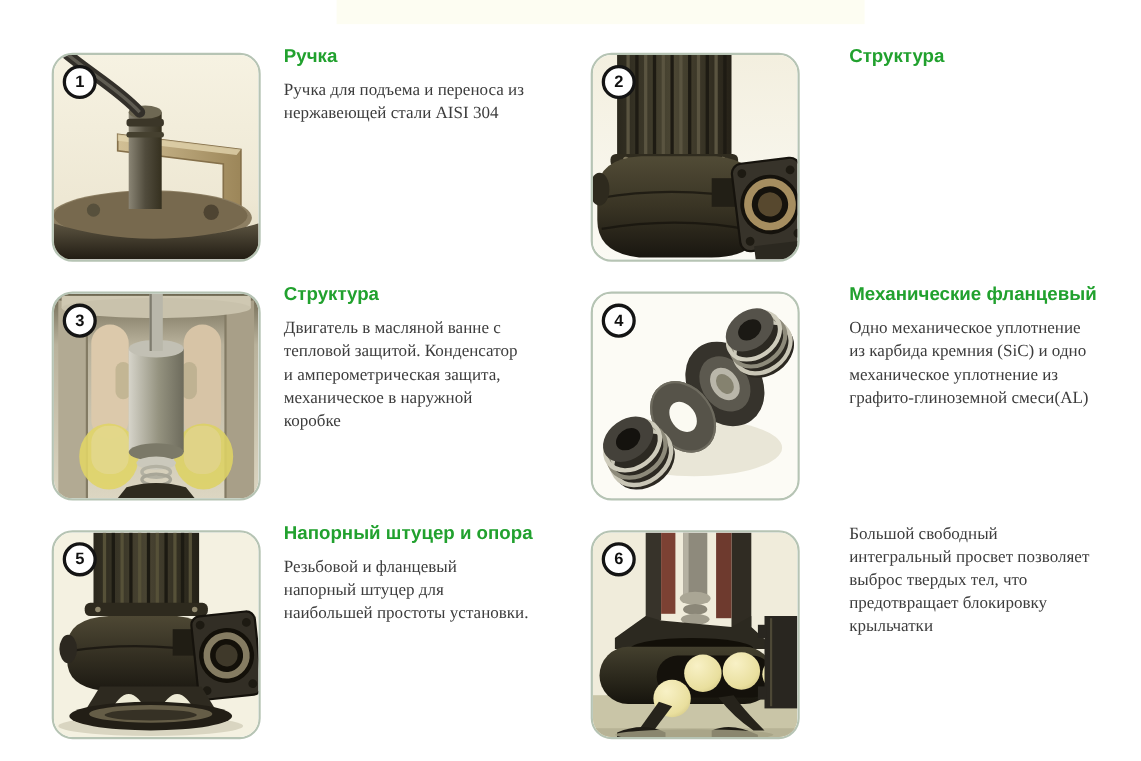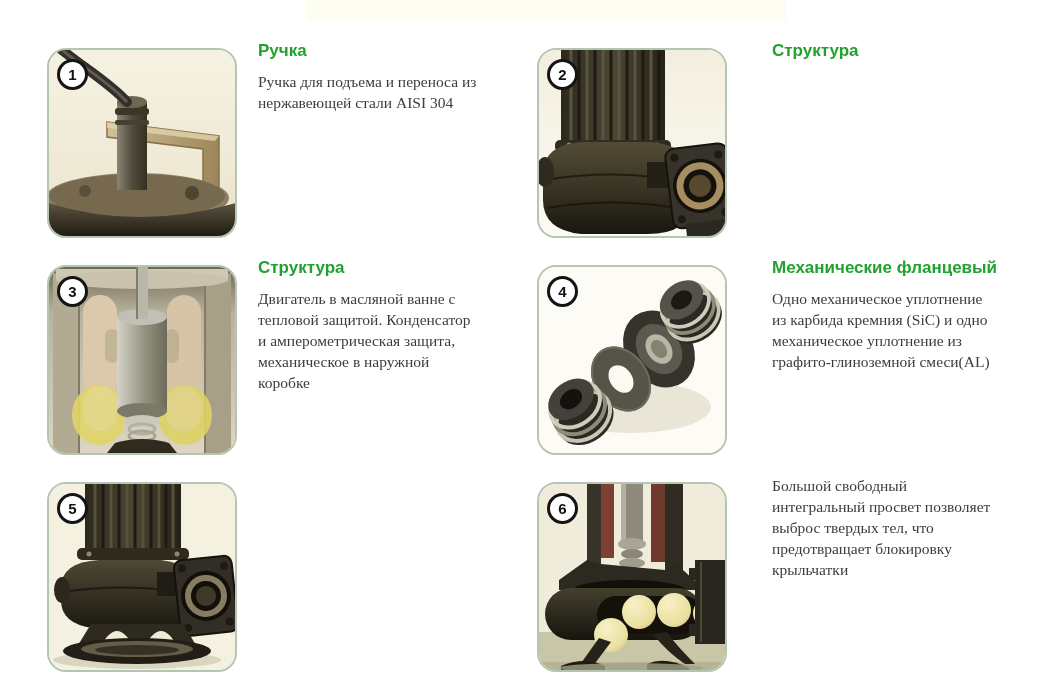--- a/index.html
+++ b/index.html
@@ -319,20 +319,26 @@
       <path d="M50 166 Q68 128 86 166 Z" fill="#eeebd6"></path>
       <path d="M94 166 Q112 128 130 166 Z" fill="#eeebd6"></path>
       <ellipse cx="88" cy="167" rx="74" ry="13" fill="#221e16"></ellipse>
       <ellipse cx="88" cy="165" rx="56" ry="8" fill="#655d47"></ellipse>
       <ellipse cx="88" cy="166" rx="42" ry="5" fill="#363125"></ellipse>
     </svg>
     <span class="badge">
         <span>5</span>
       </span>
   </figure>
+  <div class="text">
+    <h3>Напорный штуцер и опора</h3>
+    <p>Резьбовой и фланцевый
+напорный штуцер для
+наибольшей простоты установки.</p>
+  </div>
 </section>
 
 <section class="feature col-b f6">
   <figure class="card">
     <svg viewBox="0 0 186 186" aria-hidden="true">
       <defs>
         <radialGradient id="i6ball" cx=".35" cy=".3" r=".9">
             <stop offset="0" stop-color="#f8f1c6"></stop>
             <stop offset=".7" stop-color="#e9df9e"></stop>
             <stop offset="1" stop-color="#cbbf7d"></stop>

